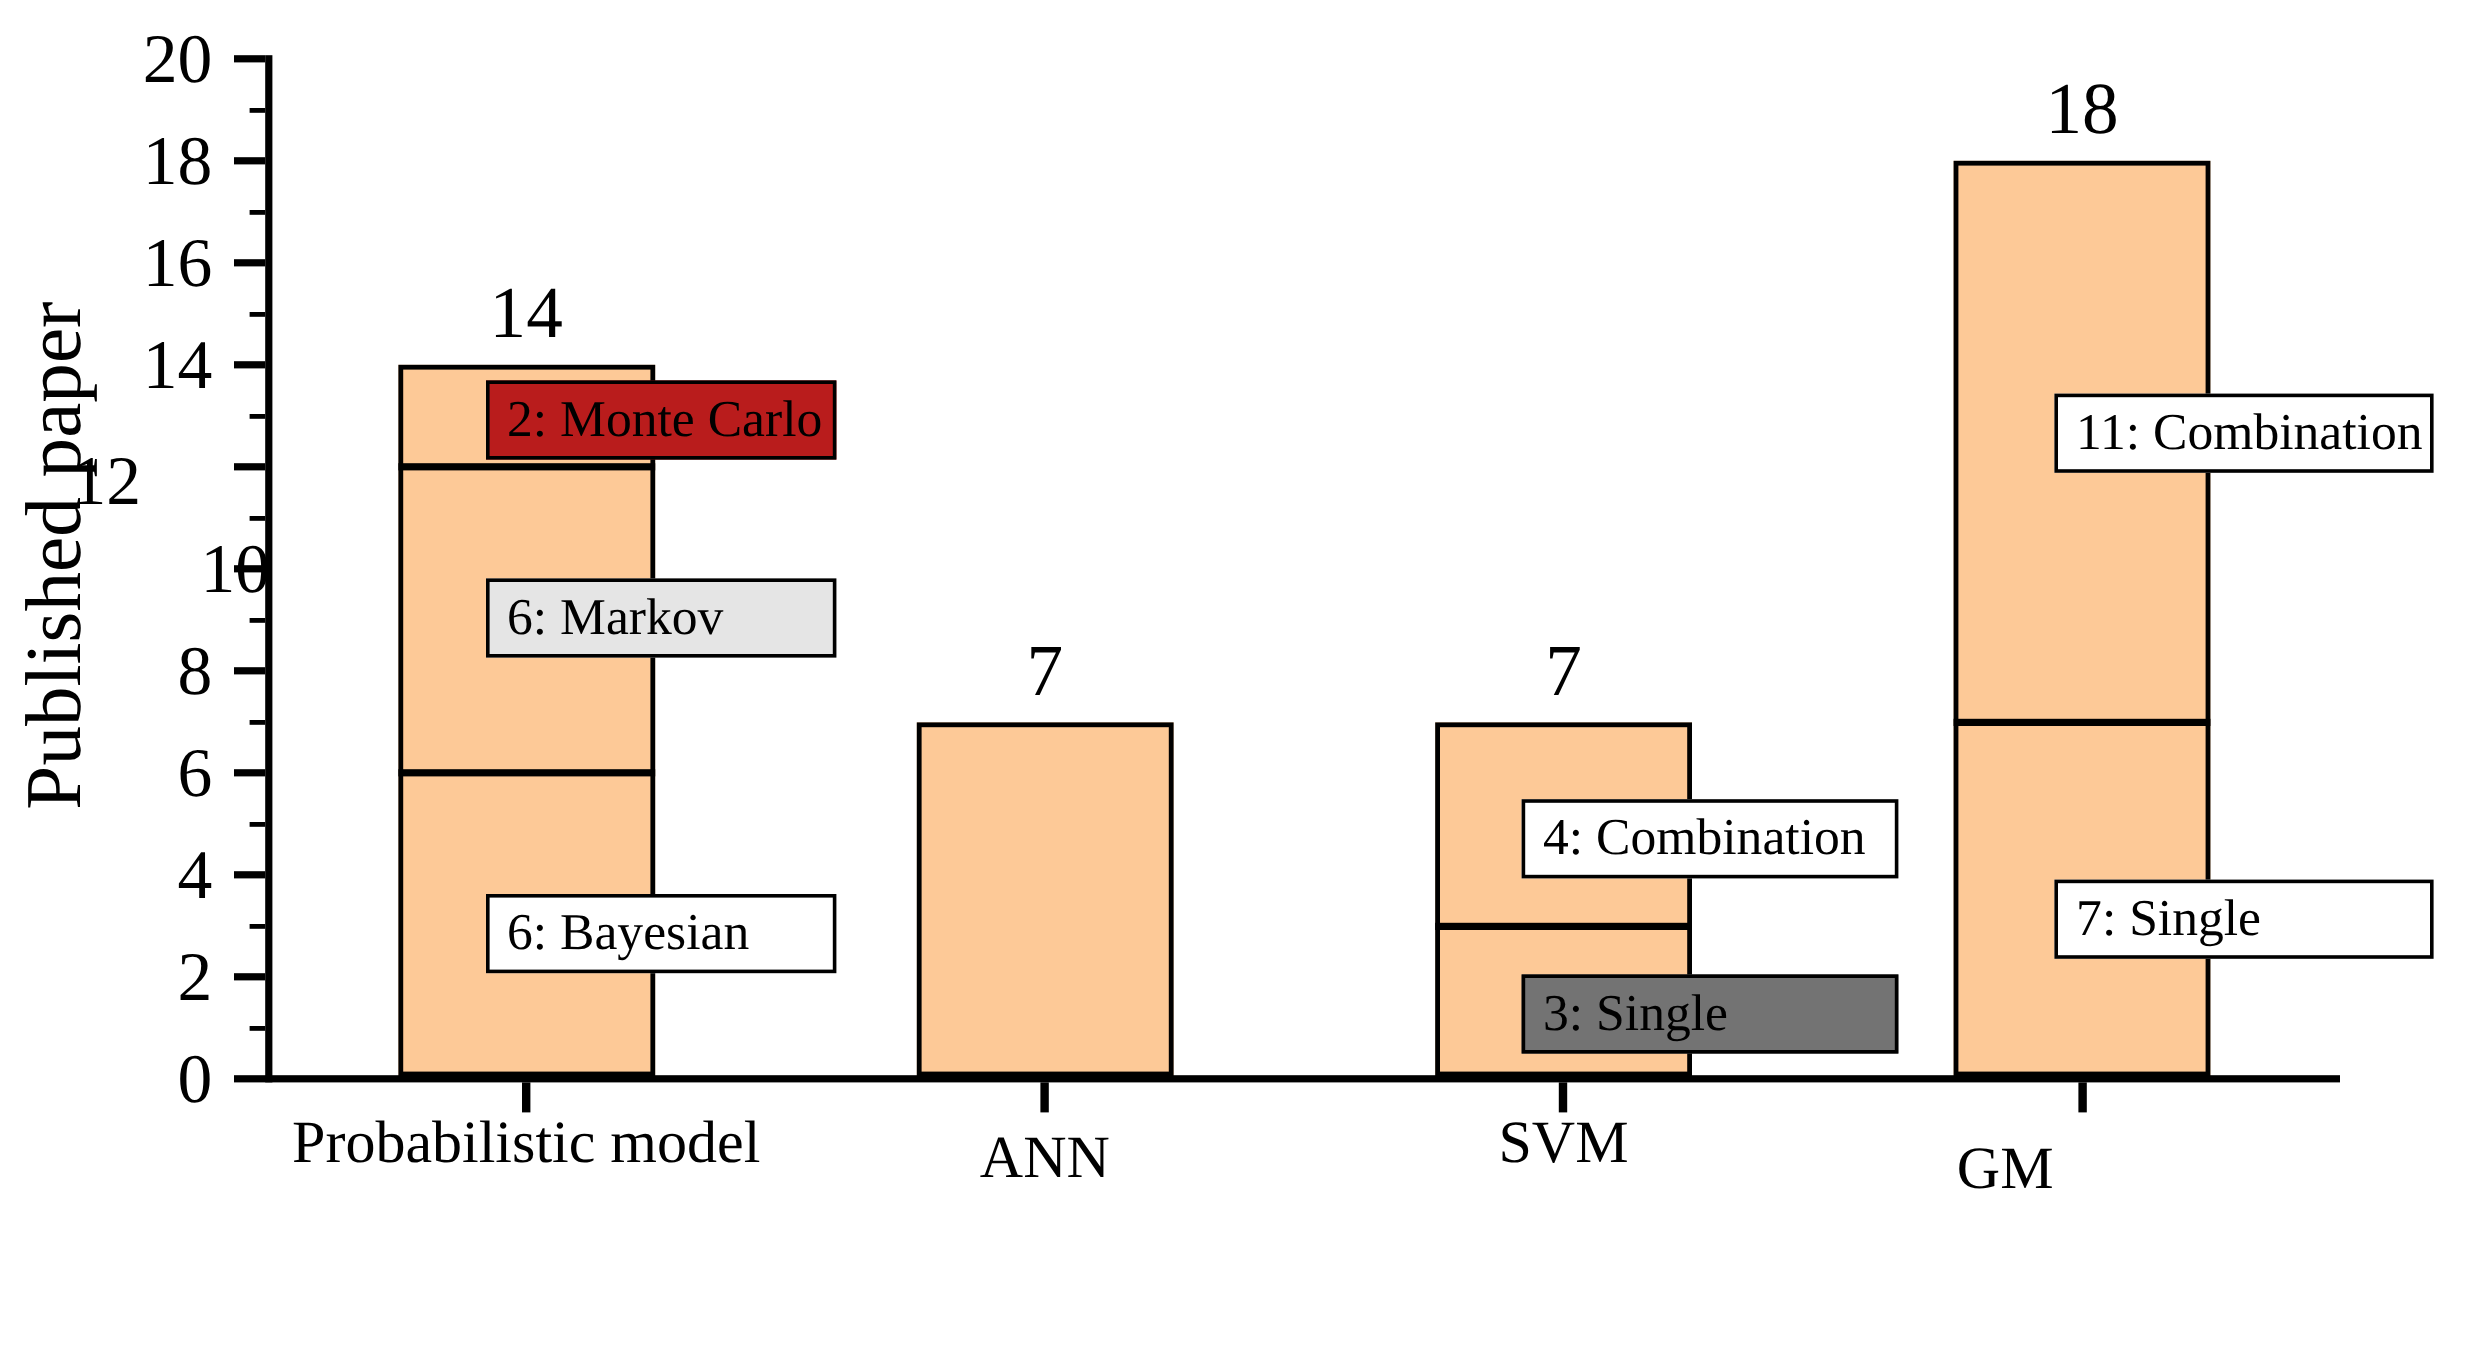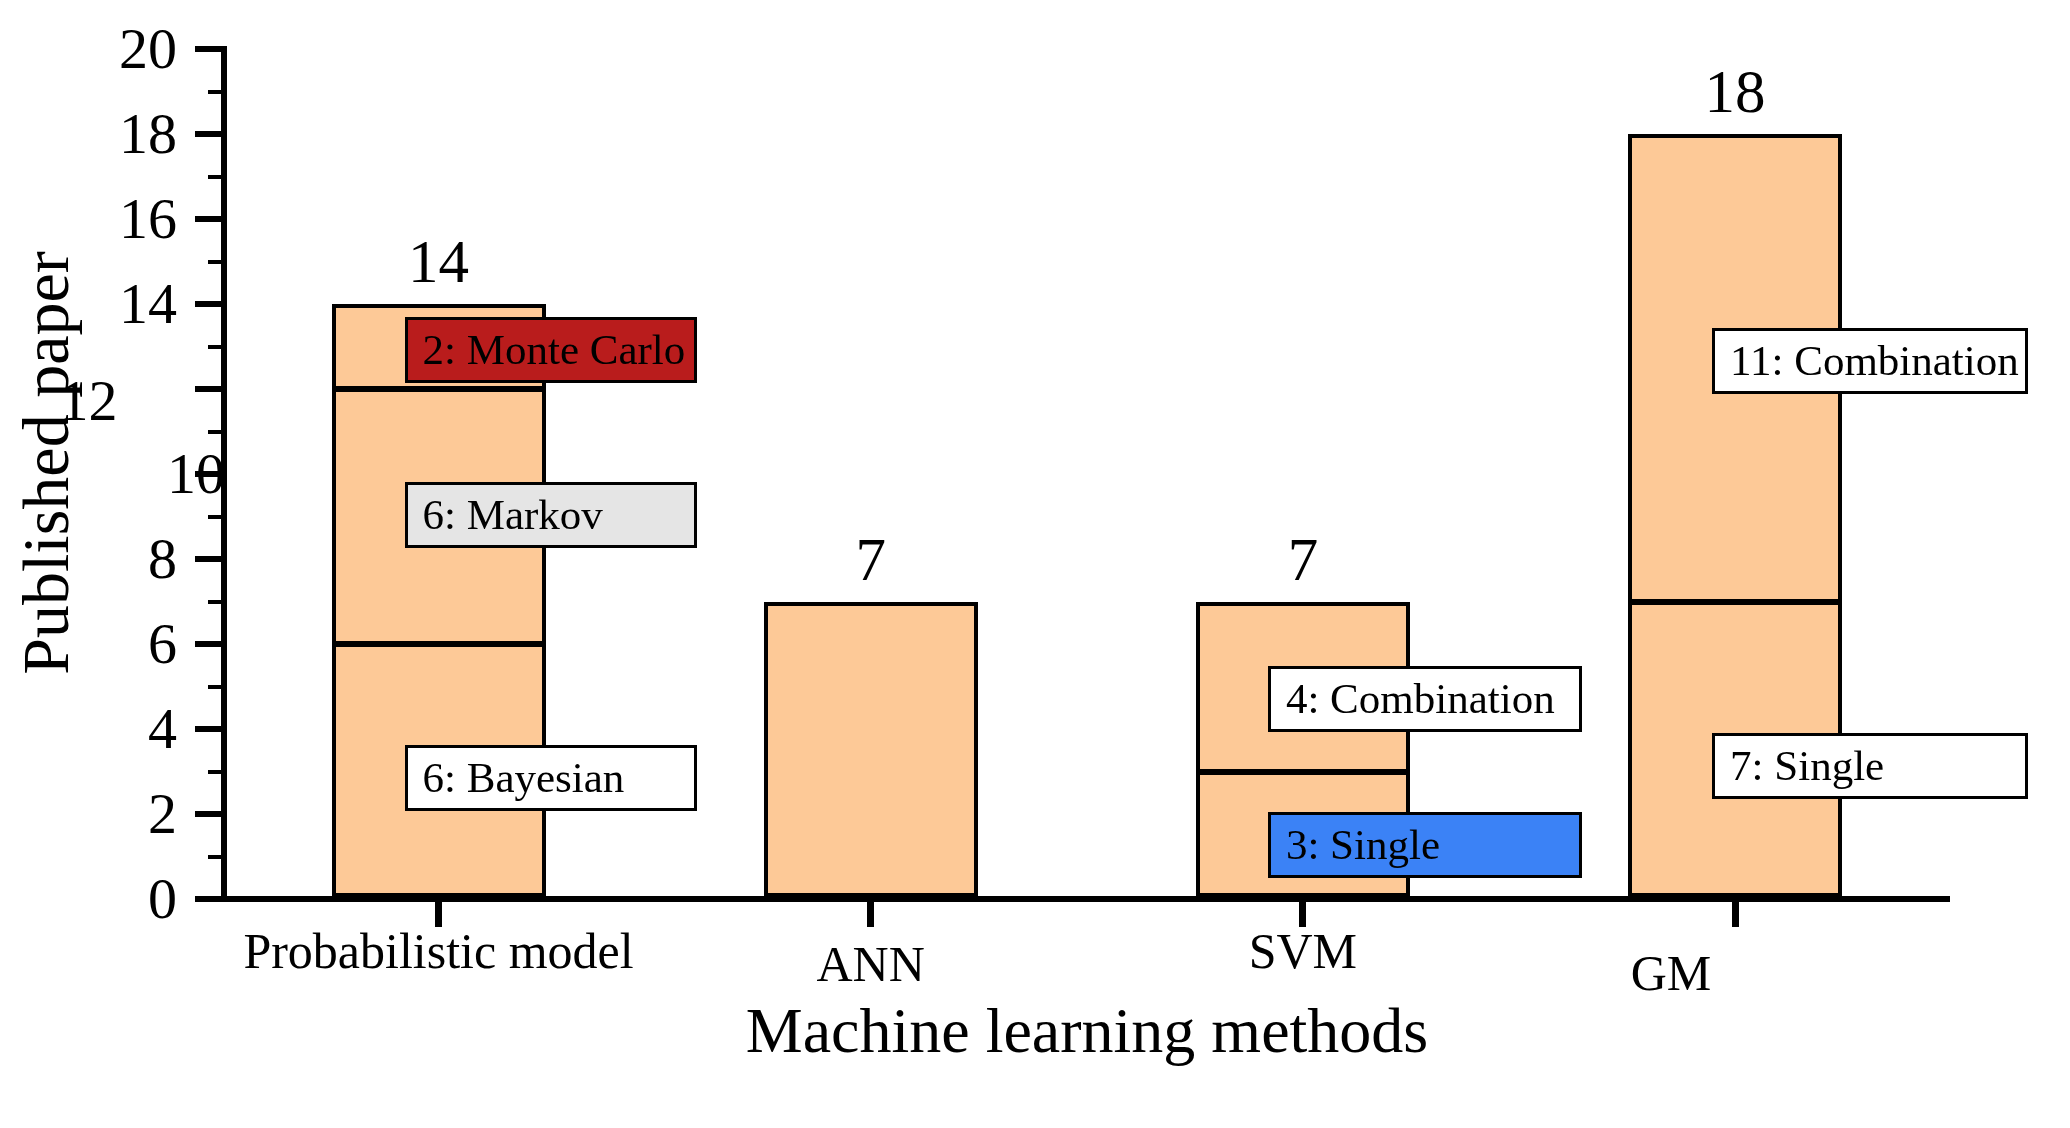--- a/index.html
+++ b/index.html
@@ -112,19 +112,18 @@
       <div class="total-label" style="left: 770.7px; top: 528.5px; width: 200px;">7</div>
       <div class="tick" style="left: 1299.4px; top: 902px; width: 7px; height: 25px;"></div>
       <div class="xtick-label" style="left: 1002.9px; top: 922px; width: 600px;">SVM</div>
       <div class="total-label" style="left: 1202.9px; top: 528.5px; width: 200px;">7</div>
       <div class="tick" style="left: 1731.6px; top: 902px; width: 7px; height: 25px;"></div>
       <div class="xtick-label" style="left: 1371px; top: 922px; width: 600px; margin-top: 22px;">GM</div>
       <div class="total-label" style="left: 1635.1px; top: 61px; width: 200px;">18</div>
       <div class="ann-box" style="left: 404.5px; top: 745px; width: 292px; background: rgb(255, 255, 255); border-color: rgb(0, 0, 0);">6: Bayesian</div>
       <div class="ann-box" style="left: 404.5px; top: 481.8px; width: 292px; background: #e5e5e5; border-color: rgb(0, 0, 0);">6: Markov</div>
       <div class="ann-box" style="left: 404.5px; top: 316.9px; width: 292px; background: #b91c1c; border-color: rgb(0, 0, 0);">2: Monte Carlo</div>
-      <div class="ann-box" style="left: 1267.9px; top: 811.6px; width: 314px; background: #3b82f6; border-color: rgb(0, 0, 0);">3: Single</div>
+      <div class="ann-box" style="left: 1267.9px; top: 811.6px; width: 314px; background: #737373; border-color: rgb(0, 0, 0);">3: Single</div>
       <div class="ann-box" style="left: 1267.9px; top: 666.25px; width: 314px; background: rgb(255, 255, 255); border-color: rgb(0, 0, 0);">4: Combination</div>
       <div class="ann-box" style="left: 1712.1px; top: 732.55px; width: 316px; background: rgb(255, 255, 255); border-color: rgb(0, 0, 0);">7: Single</div>
       <div class="ann-box" style="left: 1712.1px; top: 328.375px; width: 316px; background: rgb(255, 255, 255); border-color: rgb(0, 0, 0);">11: Combination</div>
     </div>
-  <div class="x-title">Machine learning methods</div>
 </div>
 
 </body></html>

